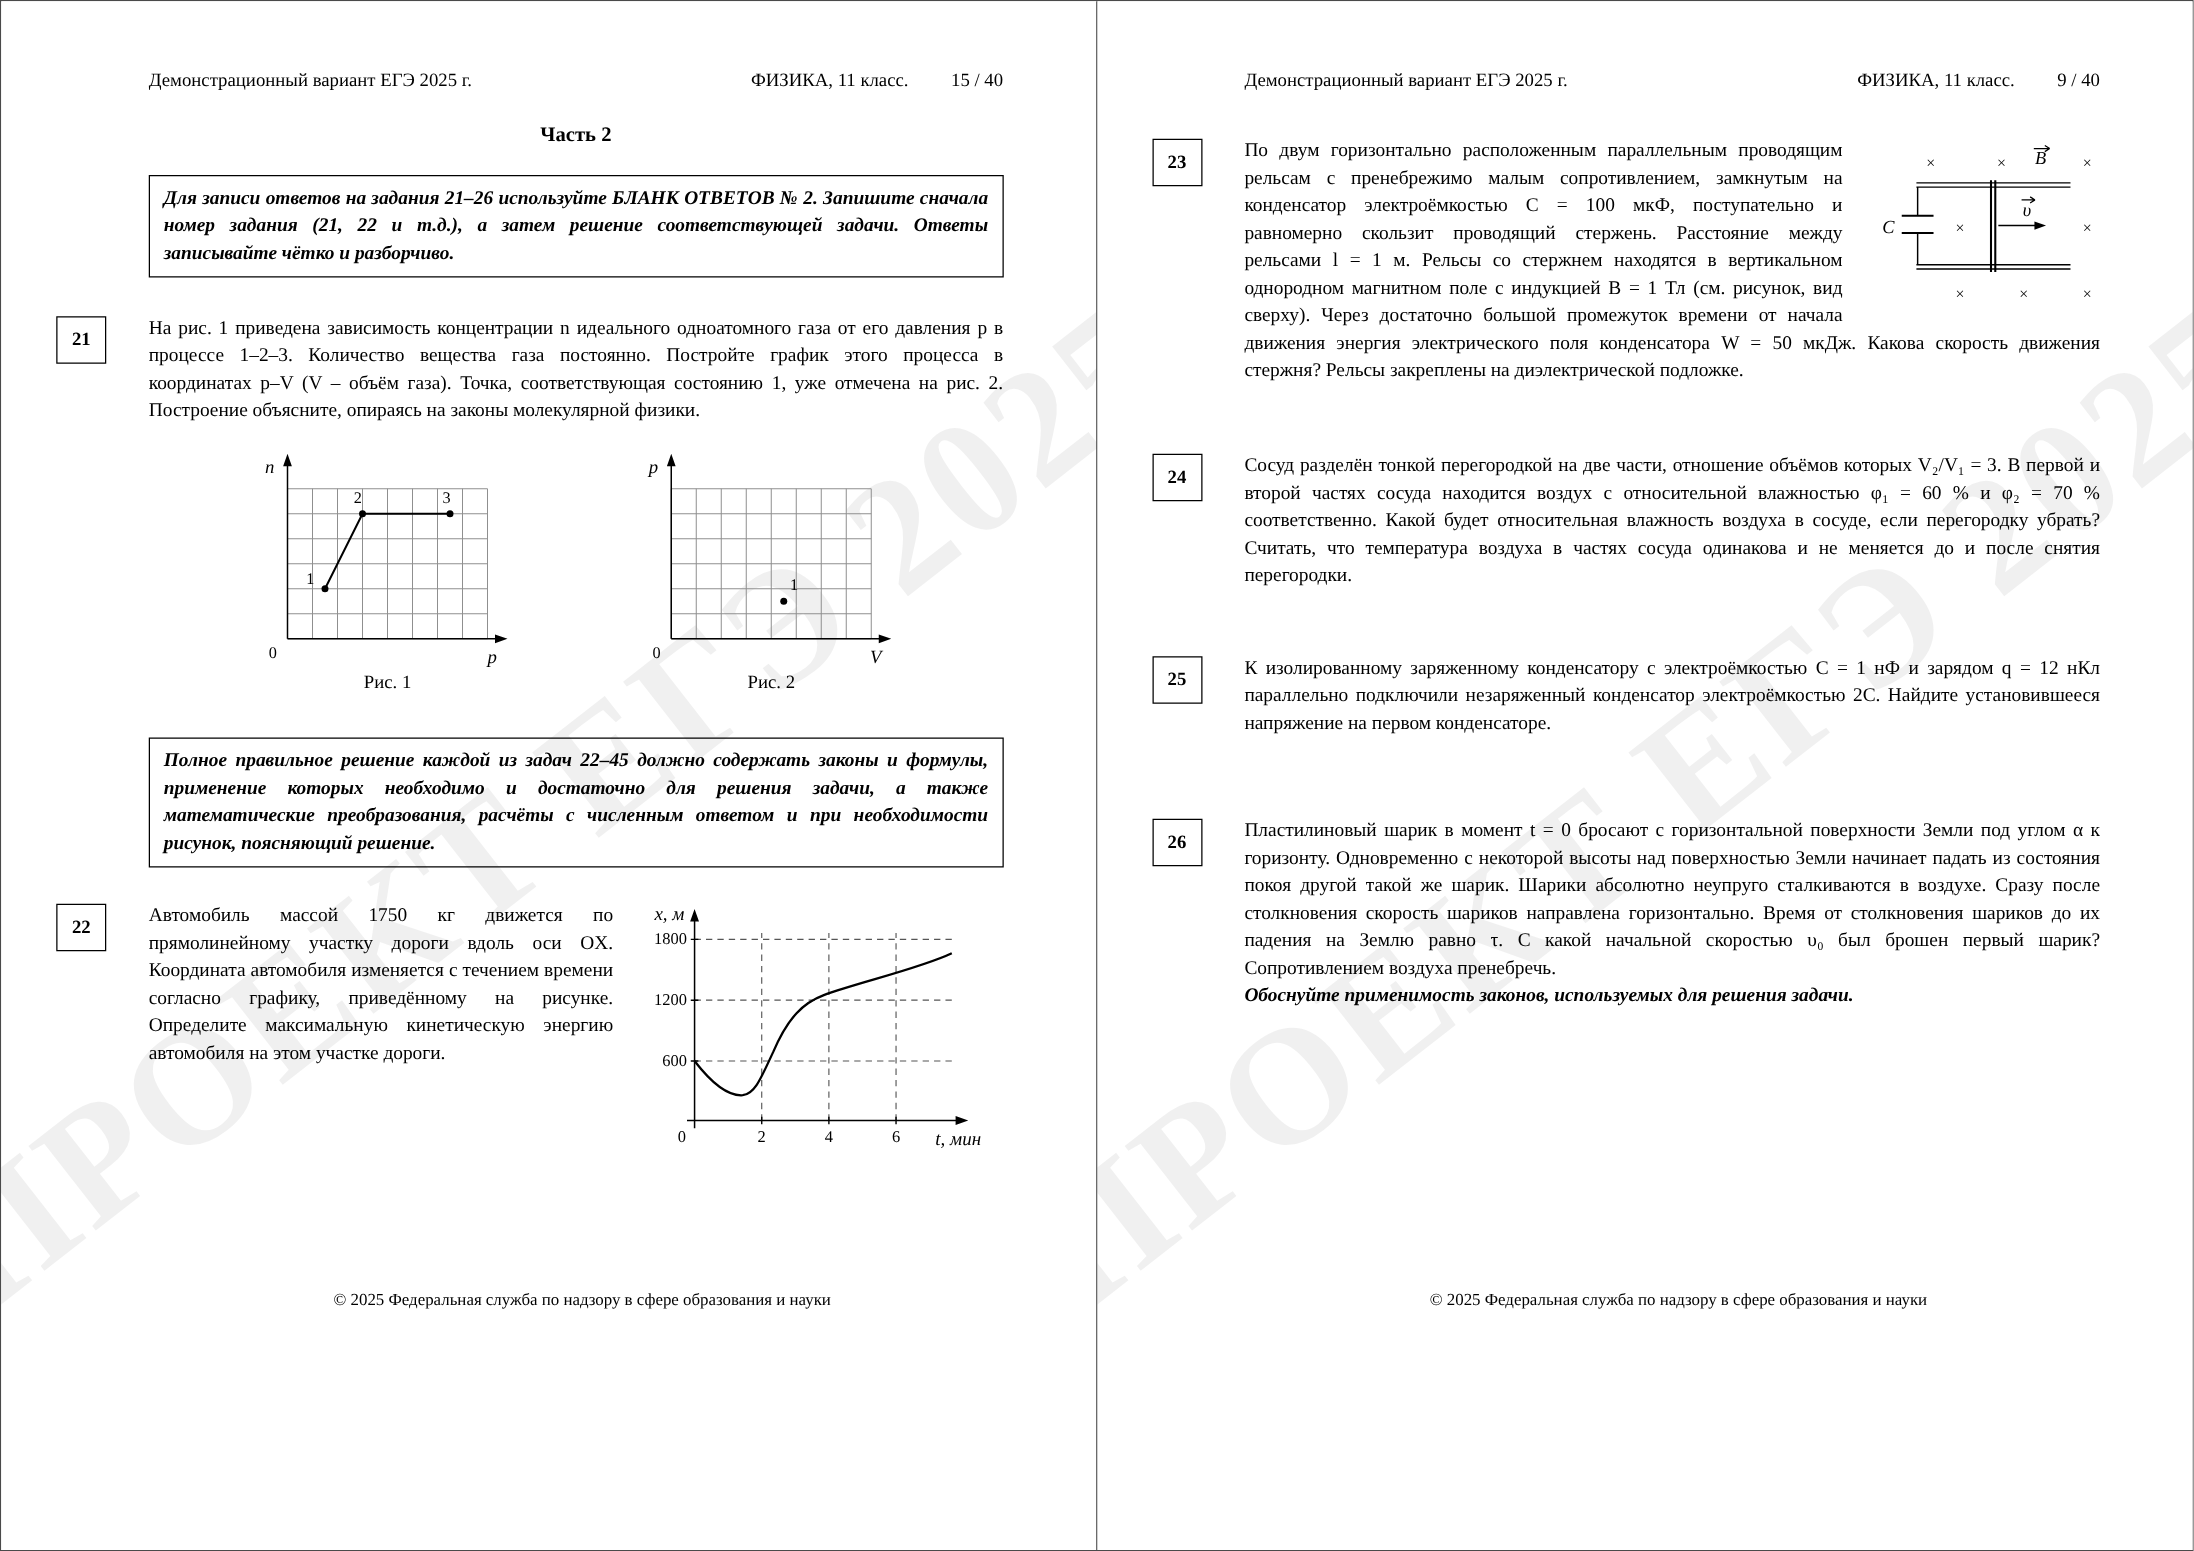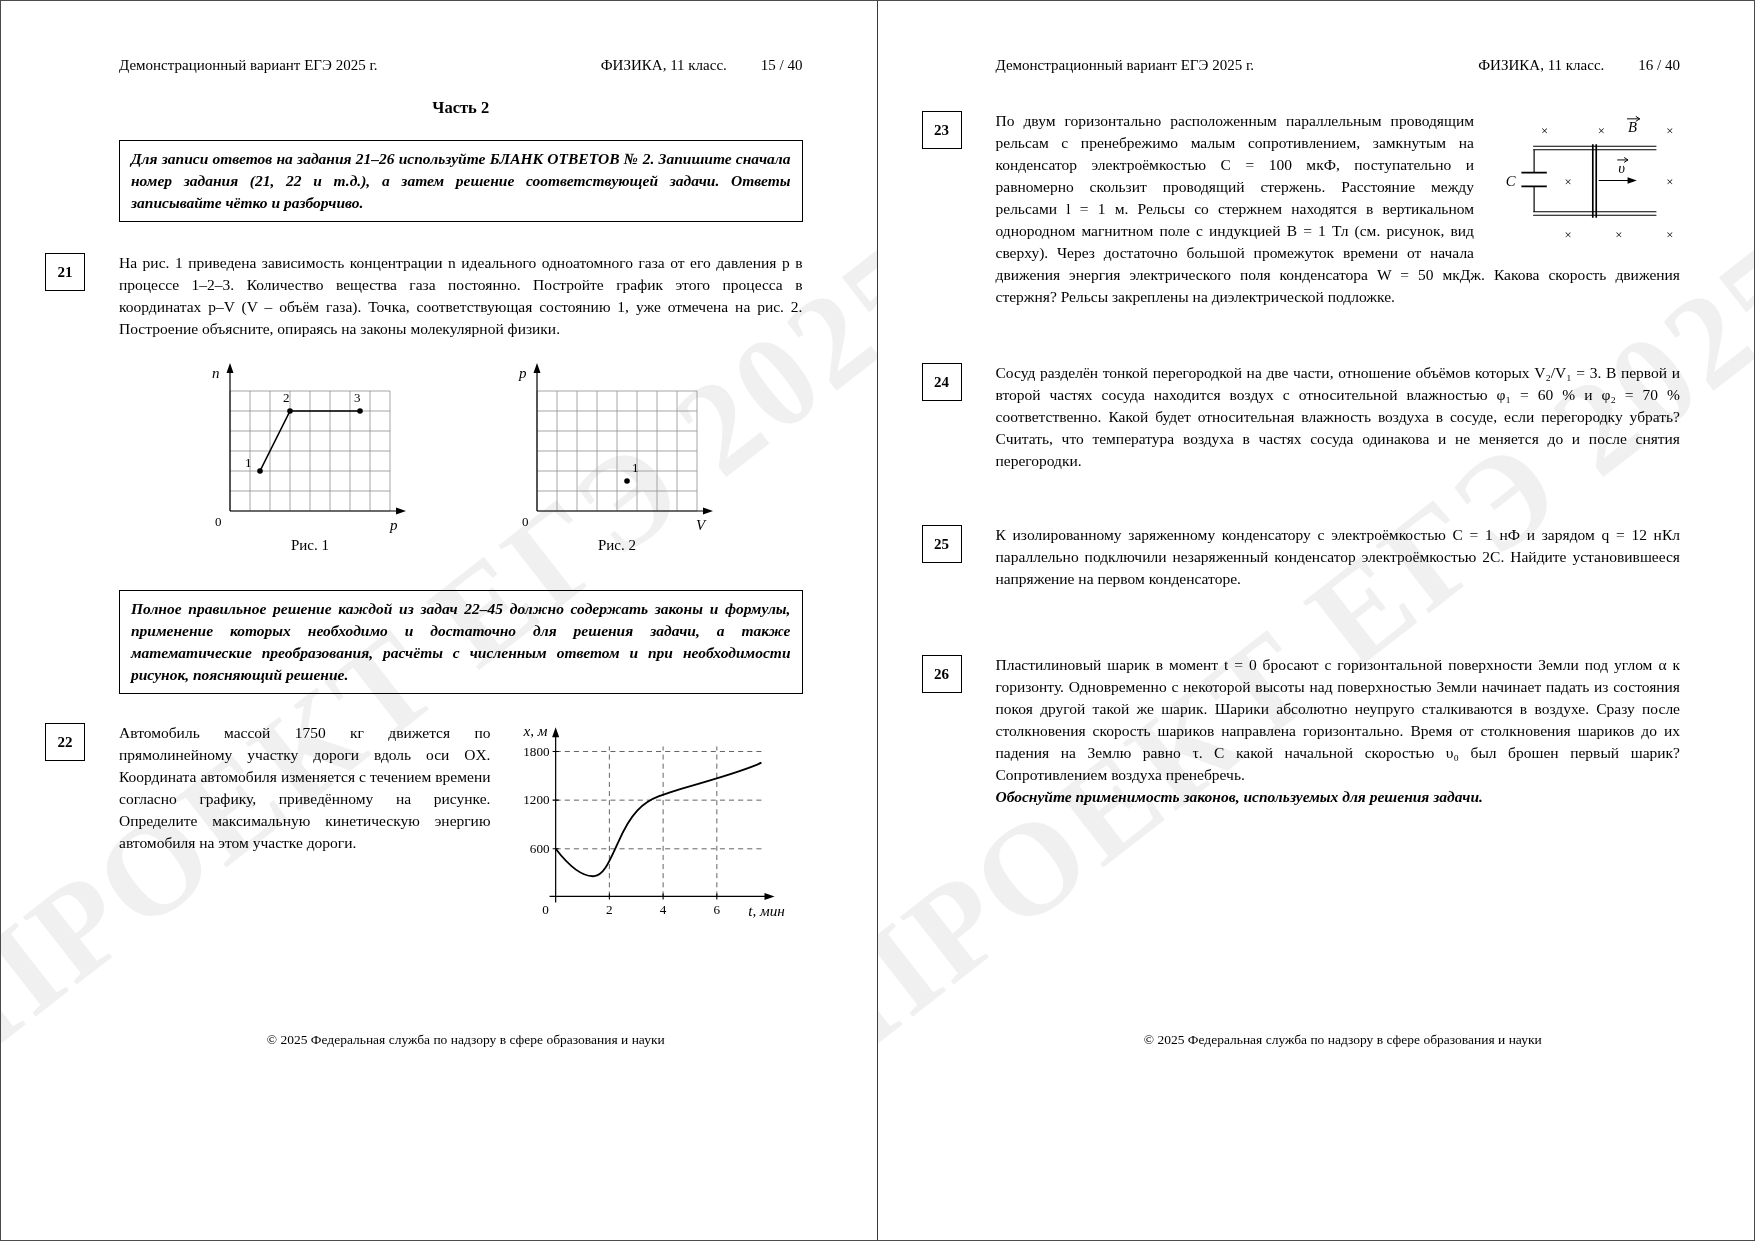--- a/index.html
+++ b/index.html
@@ -187,21 +187,21 @@
   </div>
 
   <div class="page right">
     <div class="watermark">ПРОЕКТ ЕГЭ 2025</div>
     <div class="page-inner">
 
       <div class="page-header">
         <span>Демонстрационный вариант ЕГЭ 2025 г.</span>
         <span class="header-right">
           <span>ФИЗИКА, 11 класс.</span>
-          <span>16 / 40</span>
+          <span>9 / 40</span>
         </span>
       </div>
 
       <div class="task" style="margin-top:36px;">
         <div class="task-num">23</div>
         <div>
           <div class="fig23-wrap">
             
             <svg viewBox="0 0 196 138" width="192" height="135">
               <path class="rail" d="M46 35H172 M46 38.5H172 M46 102H172 M46 105.5H172"></path>

